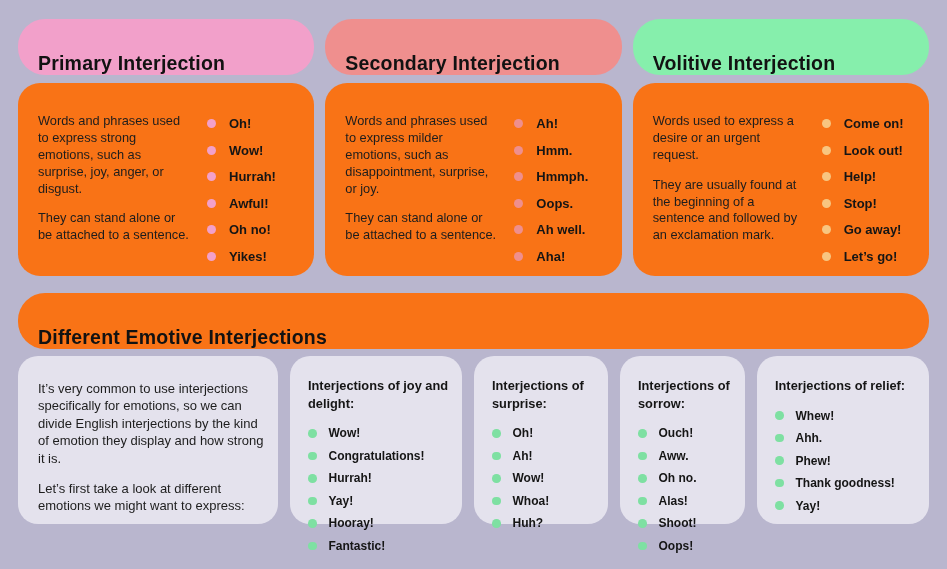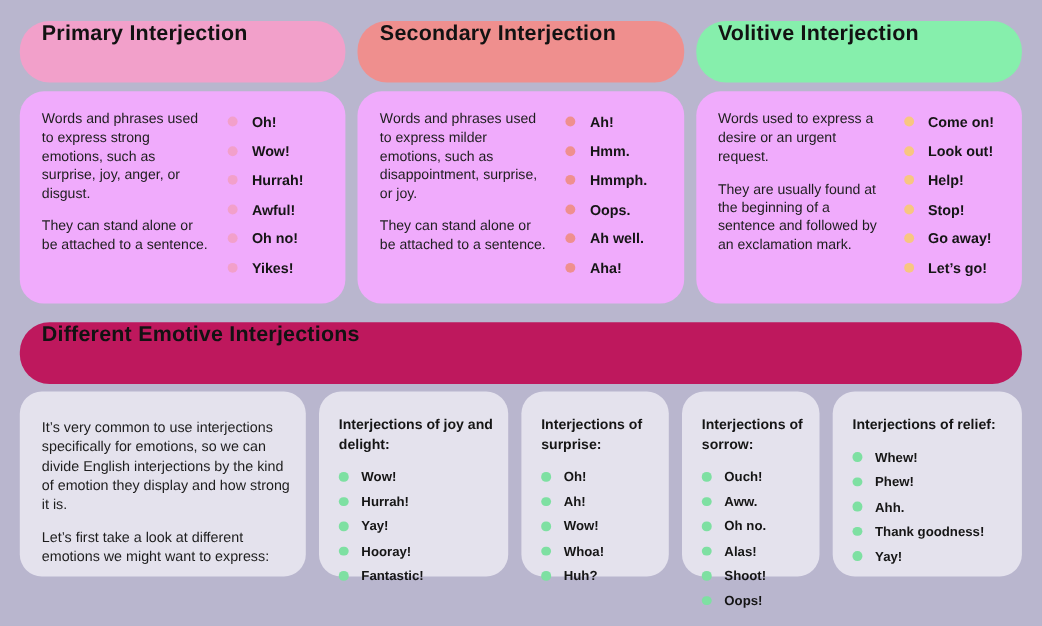--- a/index.html
+++ b/index.html
@@ -8,38 +8,38 @@
     background: #b9b6ce;
     font-family: "Liberation Sans", "DejaVu Sans", sans-serif;
     color: #151515;
     padding: 19px 18px 18px 18px;
     overflow: hidden;
   }
   .pill {
     height: 56px;
     border-radius: 27px;
     display: flex;
-    align-items: flex-start;
+    align-items: flex-end;
     padding: 0 20px;
     font-weight: 700;
     font-size: 19.5px;
     letter-spacing: 0.2px;
     color: #121212;
   }
   .top-row {
     display: grid;
     grid-template-columns: 1fr 1fr 1fr;
     gap: 11px;
   }
   .tcard {
     margin-top: 8px;
-    background: #f0abfc;
+    background: #f97316;
     border-radius: 22px;
     height: 193px;
-    padding: 17px 10px 0 20px;
+    padding: 30px 10px 0 20px;
     display: flex;
   }
   .tdesc {
     width: 152px;
     flex: none;
     font-size: 12.8px;
     line-height: 1.32;
     color: #1d1d1d;
   }
   .tdesc p { margin-bottom: 13px; }
@@ -193,39 +193,43 @@
         <div class="li">
             <i class="dot" style="background: rgb(248, 198, 129);"></i>
             <span>Let’s go!</span>
           </div>
       </div>
     </div>
   </div>
 
 </div>
 
-<div class="pill section-pill" style="background: #be185d;">
+<div class="pill section-pill" style="background: #f97316;">
   <span>Different Emotive Interjections</span>
 </div>
 
 <div class="bottom-row">
 
   <div class="bcard intro">
     <p>It’s very common to use interjections specifically for emotions, so we can divide English interjections by the kind of emotion they display and how strong it is.</p>
     <p>Let’s first take a look at different emotions we might want to express:</p>
   </div>
 
   <div class="bcard group">
     <div class="gtitle">Interjections of joy and delight:</div>
     <div class="li">
         <i class="dot" style="background: rgb(126, 224, 162);"></i>
         <span>Wow!</span>
       </div>
     <div class="li">
         <i class="dot" style="background: rgb(126, 224, 162);"></i>
+        <span>Congratulations!</span>
+      </div>
+    <div class="li">
+        <i class="dot" style="background: rgb(126, 224, 162);"></i>
         <span>Hurrah!</span>
       </div>
     <div class="li">
         <i class="dot" style="background: rgb(126, 224, 162);"></i>
         <span>Yay!</span>
       </div>
     <div class="li">
         <i class="dot" style="background: rgb(126, 224, 162);"></i>
         <span>Hooray!</span>
       </div>
@@ -288,28 +292,28 @@
   </div>
 
   <div class="bcard group">
     <div class="gtitle">Interjections of relief:</div>
     <div class="li">
         <i class="dot" style="background: rgb(126, 224, 162);"></i>
         <span>Whew!</span>
       </div>
     <div class="li">
         <i class="dot" style="background: rgb(126, 224, 162);"></i>
+        <span>Ahh.</span>
+      </div>
+    <div class="li">
+        <i class="dot" style="background: rgb(126, 224, 162);"></i>
         <span>Phew!</span>
       </div>
     <div class="li">
         <i class="dot" style="background: rgb(126, 224, 162);"></i>
-        <span>Ahh.</span>
-      </div>
-    <div class="li">
-        <i class="dot" style="background: rgb(126, 224, 162);"></i>
         <span>Thank goodness!</span>
       </div>
     <div class="li">
         <i class="dot" style="background: rgb(126, 224, 162);"></i>
         <span>Yay!</span>
       </div>
   </div>
 
 </div>
 

